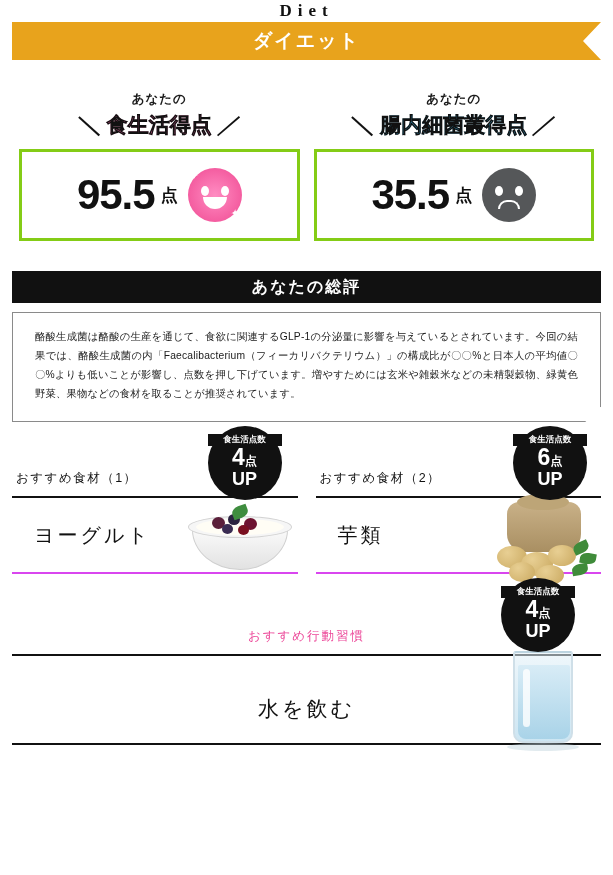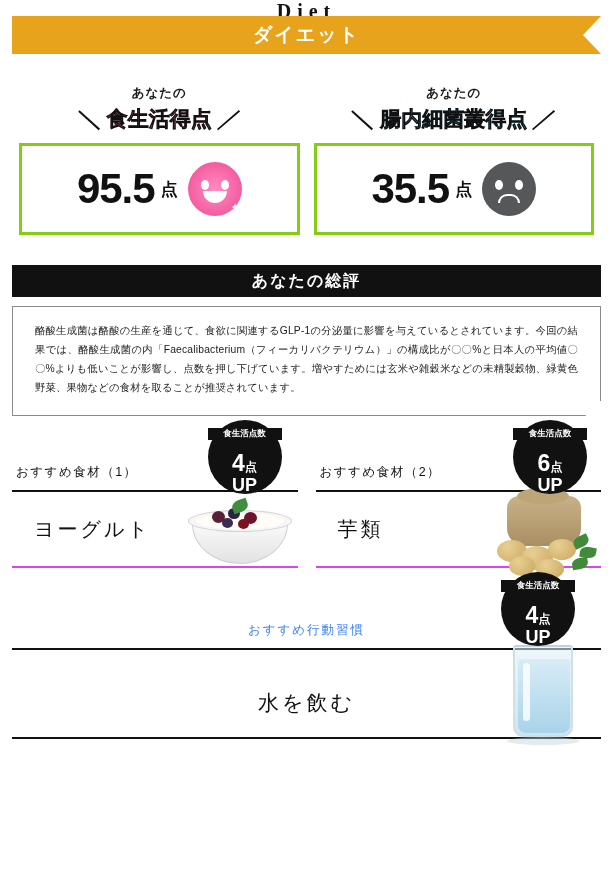--- a/index.html
+++ b/index.html
@@ -11,25 +11,25 @@
     color: #1a1a1a;
     overflow: hidden;
   }
   .page { position: relative; width: 613px; height: 875px; }
 
   
   .diet-en {
     text-align: center;
     font-family: "Liberation Serif", serif;
     font-weight: bold;
-    font-size: 20px;
+    font-size: 17px;
     letter-spacing: 6px;
     color: #111;
     padding-top: 1px;
-    height: 15px;
+    height: 21px;
     line-height: 20px;
   }
   .banner-wrap {
     position: relative;
     margin: 1px 12px 0 12px;
     height: 55px;
   }
   .banner {
     position: relative;
     height: 38px;
@@ -228,21 +228,21 @@
     font-size: 8.5px;
     font-weight: bold;
     background: #111;
     margin-top: 8px;
     letter-spacing: 0px;
   }
   .badge .b-mid {
     font-size: 23px;
     font-weight: bold;
     line-height: 20px;
-    margin-top: 13px;
+    margin-top: 1px;
   }
   .badge .b-mid .small { font-size: 12px; }
   .badge .b-up {
     font-size: 18px;
     font-weight: bold;
     line-height: 16px;
     font-family: "Liberation Sans", sans-serif;
   }
 
   
@@ -350,21 +350,21 @@
 
   .bottom-row { margin-top: 28px; position: relative; }
   .habit-cell {
     position: relative;
     padding-top: 26px;
   }
   .habit-label {
     text-align: center;
     font-size: 12.5px;
     letter-spacing: 2px;
-    color: #3b82f6;
+    color: #ec4899;
     padding-bottom: 9px;
     border-bottom: 2px solid #111;
   }
   .habit-value-wrap {
     position: relative;
     height: 70px;
     border-bottom: 2px solid #111;
     display: flex;
     align-items: center;
     justify-content: center;

